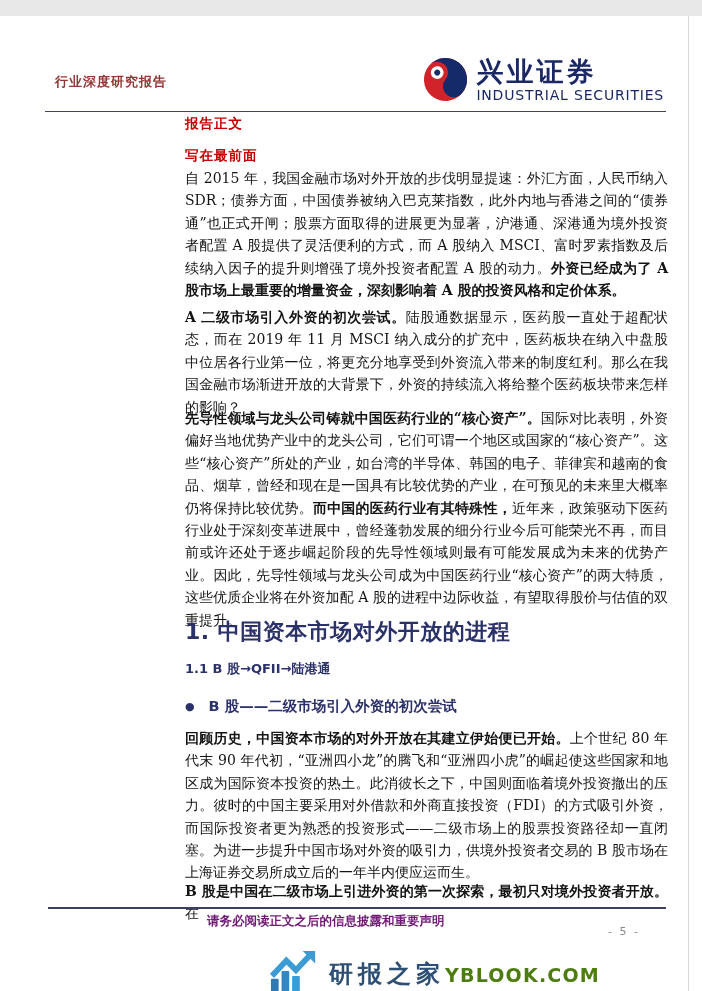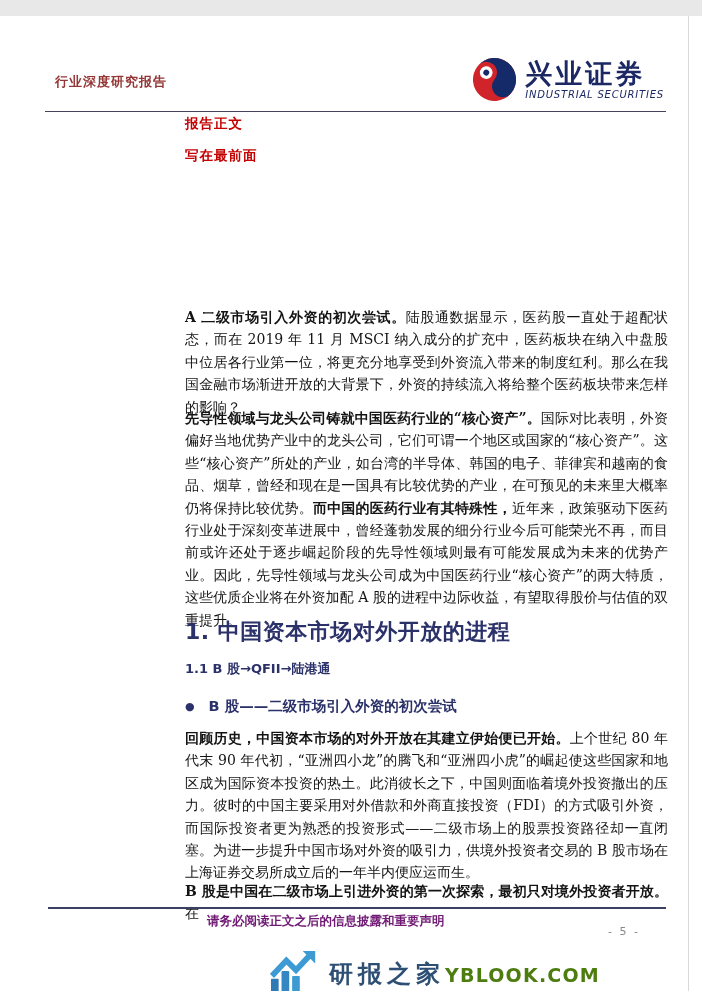--- a/index.html
+++ b/index.html
@@ -17,21 +17,21 @@
   }
   .brand { position:absolute; top:40px; right:38px; display:flex; align-items:center; gap:7px; }
   .brand-mark { width:47px; height:47px; flex:0 0 auto; }
   .brand-text { display:flex; flex-direction:column; line-height:1; }
   .brand-cn {
     font-family:"DejaVu Sans","Liberation Sans",sans-serif;
     font-size:27px; font-weight:bold; color:#1b2864; letter-spacing:3px;
   }
   .brand-en {
     font-family:"DejaVu Sans","Liberation Sans",sans-serif;
-    font-size:10px; color:#1b2864; letter-spacing:0.8px; margin-top:3px; text-align:left;font-style:italic;
+    font-size:14px; color:#1b2864; letter-spacing:0.8px; margin-top:3px; text-align:left;
   }
   .header-rule { position:absolute; left:45px; right:36px; top:95px; height:1px; background:#43435a; }
 
   
   .col { position:absolute; left:185px; width:483px; }
   .red-label { color:#c40000; font-weight:bold; font-size:13.5px; letter-spacing:1px; }
   .para {
     text-align:justify; font-size:14px; line-height:22.4px; margin:0;
   }
   .para b { font-weight:bold; }
@@ -102,20 +102,21 @@
       <span class="brand-cn">兴业证券</span>
       <span class="brand-en">INDUSTRIAL SECURITIES</span>
     </span>
   </div>
 
   <div class="header-rule"></div>
 
   <div class="col red-label" style="top:131px;">写在最前面</div>
   <div class="col red-label" style="top:99px;">报告正文</div>
 
+  <p class="col para" style="top:151px;"><span>自 2015 年，我国金融市场对外开放的步伐明显提速：外汇方面，人民币纳入 SDR；债券方面，中国债券被纳入巴克莱指数，此外内地与香港之间的“债券通”也正式开闸；股票方面取得的进展更为显著，沪港通、深港通为境外投资者配置 A 股提供了灵活便利的方式，而 A 股纳入 MSCI、富时罗素指数及后续纳入因子的提升则增强了境外投资者配置 A 股的动力。</span><b>外资已经成为了 A 股市场上最重要的增量资金，深刻影响着 A 股的投资风格和定价体系。</b></p>
 
   <p class="col para" style="top:290px;"><b>A 二级市场引入外资的初次尝试。</b><span>陆股通数据显示，医药股一直处于超配状态，而在 2019 年 11 月 MSCI 纳入成分的扩充中，医药板块在纳入中盘股中位居各行业第一位，将更充分地享受到外资流入带来的制度红利。那么在我国金融市场渐进开放的大背景下，外资的持续流入将给整个医药板块带来怎样的影响？</span></p>
 
   <p class="col para" style="top:391px;"><b>先导性领域与龙头公司铸就中国医药行业的“核心资产”。</b><span>国际对比表明，外资偏好当地优势产业中的龙头公司，它们可谓一个地区或国家的“核心资产”。这些“核心资产”所处的产业，如台湾的半导体、韩国的电子、菲律宾和越南的食品、烟草，曾经和现在是一国具有比较优势的产业，在可预见的未来里大概率仍将保持比较优势。</span><b>而中国的医药行业有其特殊性，</b><span>近年来，政策驱动下医药行业处于深刻变革进展中，曾经蓬勃发展的细分行业今后可能荣光不再，而目前或许还处于逐步崛起阶段的先导性领域则最有可能发展成为未来的优势产业。因此，先导性领域与龙头公司成为中国医药行业“核心资产”的两大特质，这些优质企业将在外资加配 A 股的进程中边际收益，有望取得股价与估值的双重提升。</span></p>
 
   <div class="col h1" style="top:601px;">1. 中国资本市场对外开放的进程</div>
   <div class="col h2" style="top:644px;">1.1 B 股→QFII→陆港通</div>
 
   <div class="col bullet-row" style="top:681px;">
     <span class="bullet-dot">●</span>

